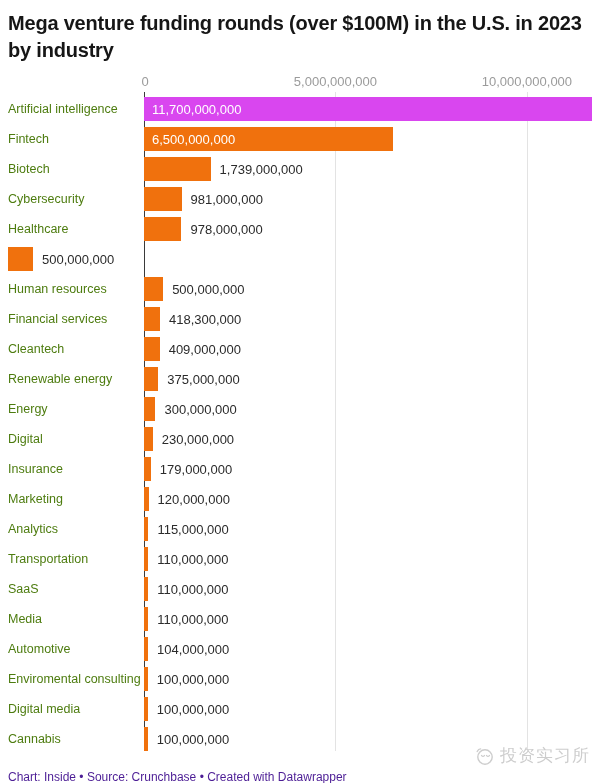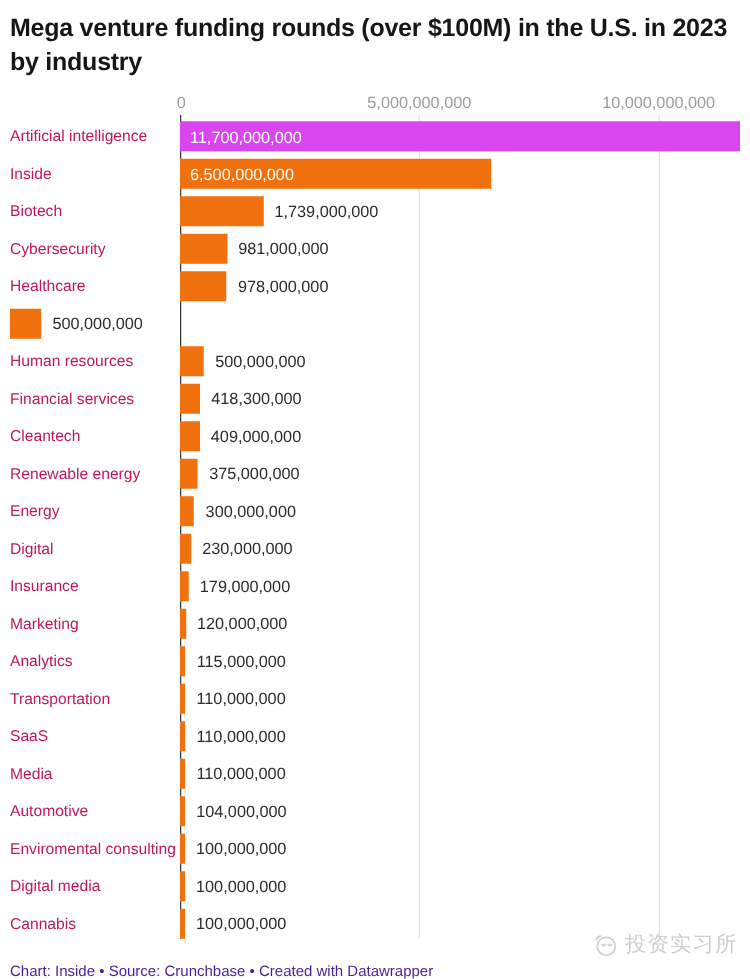--- a/index.html
+++ b/index.html
@@ -8,21 +8,21 @@
   .title{margin:0;padding:10px 10px 0 8px;font-size:20px;line-height:27px;font-weight:700;color:#161616;letter-spacing:-0.2px;}
   .chart{position:relative;margin:8px 8px 0 8px;}
   .axis{position:relative;margin-left:136px;height:22px;font-size:13px;color:#9b9b9b;}
   .tick{position:absolute;top:2px;transform:translateX(-50%);white-space:nowrap;}
   .tick.first{transform:translateX(-35%);}
   .grid-layer{position:absolute;left:136px;right:0;top:20px;bottom:3px;z-index:0;}
   .gridline{position:absolute;top:0;bottom:0;width:1px;background:#e3e3e3;}
   .baseline{position:absolute;top:0;bottom:0;left:0;width:1px;background:#3a3a3a;z-index:3;}
   .rows{position:relative;z-index:1;}
   .row{display:flex;align-items:center;height:30px;}
-  .cat{flex:none;width:136px;font-size:12.5px;color:#be185d;white-space:nowrap;overflow:hidden;}
+  .cat{flex:none;width:136px;font-size:12.5px;color:#4d7c0f;white-space:nowrap;overflow:hidden;}
   .bar-area{position:relative;flex:1;height:24px;}
   .bar{position:absolute;left:0;top:0;height:24px;display:flex;align-items:center;}
   .val-in{color:#ffffff;font-size:13px;padding-left:8px;white-space:nowrap;overflow:hidden;}
   .val-out{position:absolute;top:50%;transform:translateY(-50%);font-size:13px;color:#2b2b2b;white-space:nowrap;}
   .footer{margin:16px 8px 0 8px;font-size:12px;color:#4c1d95;}
   .watermark{position:absolute;right:10px;bottom:16px;display:flex;align-items:center;gap:4px;color:#cdcdcd;font-size:17px;letter-spacing:1px;}
   .wm-icon{display:inline-flex;}
 </style>
 </head>
 <body>
@@ -44,21 +44,21 @@
     <div class="rows" id="rows">
         <div class="row">
           <div class="cat">Artificial intelligence</div>
           <div class="bar-area">
             <div class="bar" style="width: 100%; background: #d946ef;">
               <span class="val-in">11,700,000,000</span>
             </div>
           </div>
         </div>
         <div class="row">
-          <div class="cat">Inside</div>
+          <div class="cat">Fintech</div>
           <div class="bar-area">
             <div class="bar" style="width: 55.5556%; background: rgb(240, 113, 13);">
               <span class="val-in">6,500,000,000</span>
             </div>
           </div>
         </div>
         <div class="row">
           <div class="cat">Biotech</div>
           <div class="bar-area">
             <div class="bar" style="width: 14.8632%; background: rgb(240, 113, 13);"></div>

